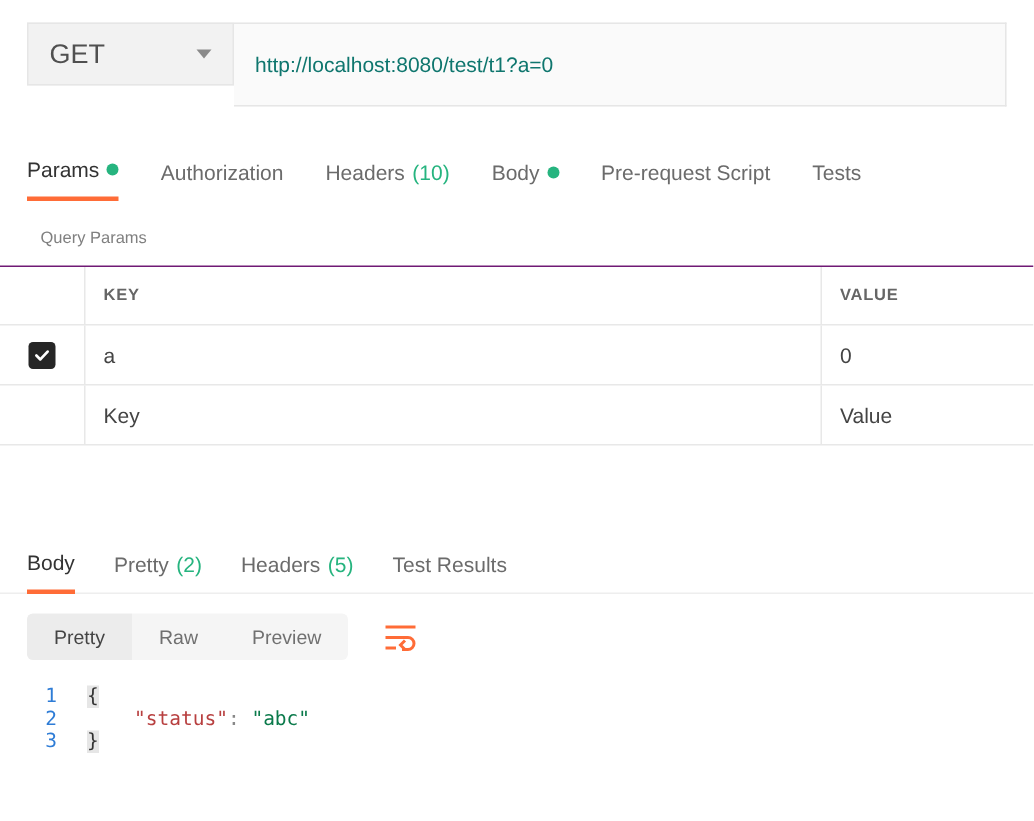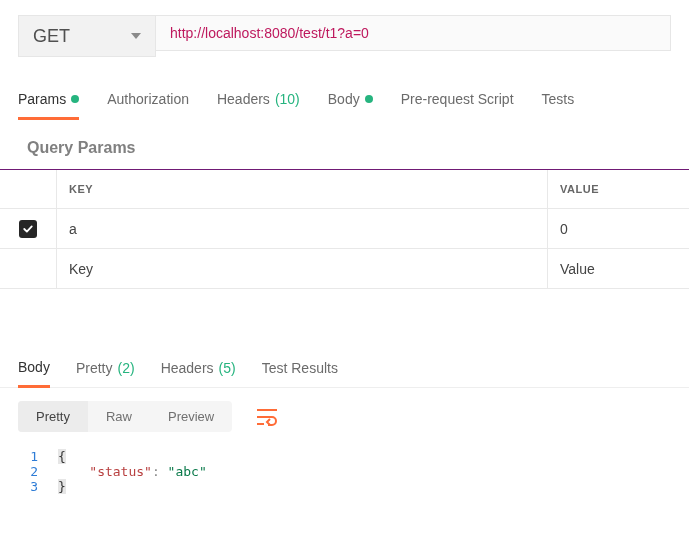--- a/index.html
+++ b/index.html
@@ -31,32 +31,32 @@
     justify-content: space-between;
   }
   .caret-down {
     width: 0; height: 0;
     border-left: 5px solid transparent;
     border-right: 5px solid transparent;
     border-top: 6px solid #8a8a8a;
   }
   .url-input {
     flex: 1;
-    height: 36px;
+    height: 56px;
     border: 1px solid #e6e6e6;
     border-left: none;
     background: #fafafa;
     padding: 0 14px;
     font-size: 14px;
-    color: #be185d;
+    color: #0f766e;
     outline: none;
   }
   .tabs-row {
     display: flex;
-    align-items: flex-start;
+    align-items: flex-end;
     gap: 28px;
     padding: 0 18px;
     margin-top: 18px;
     font-size: 14px;
     color: #6b6b6b;
   }
   .tab {
     padding: 6px 0 10px 0;
     cursor: pointer;
     display: flex;
@@ -72,23 +72,22 @@
   }
   .dot-green {
     display: inline-block;
     width: 8px; height: 8px;
     border-radius: 50%;
     background: #26b47f;
   }
   .count-green { color: #26b47f; }
   .section-title {
     margin: 20px 18px 12px 27px;
-    font-size: 16px;
+    font-size: 11px;
     color: #808080;
-    font-weight: bold;
   }
   .params-table {
     border-top: 1px solid #701a75;
     margin: 0;
   }
   .params-header, .params-row {
     display: flex;
     border-bottom: 1px solid #e8e8e8;
   }
   .col-check {

